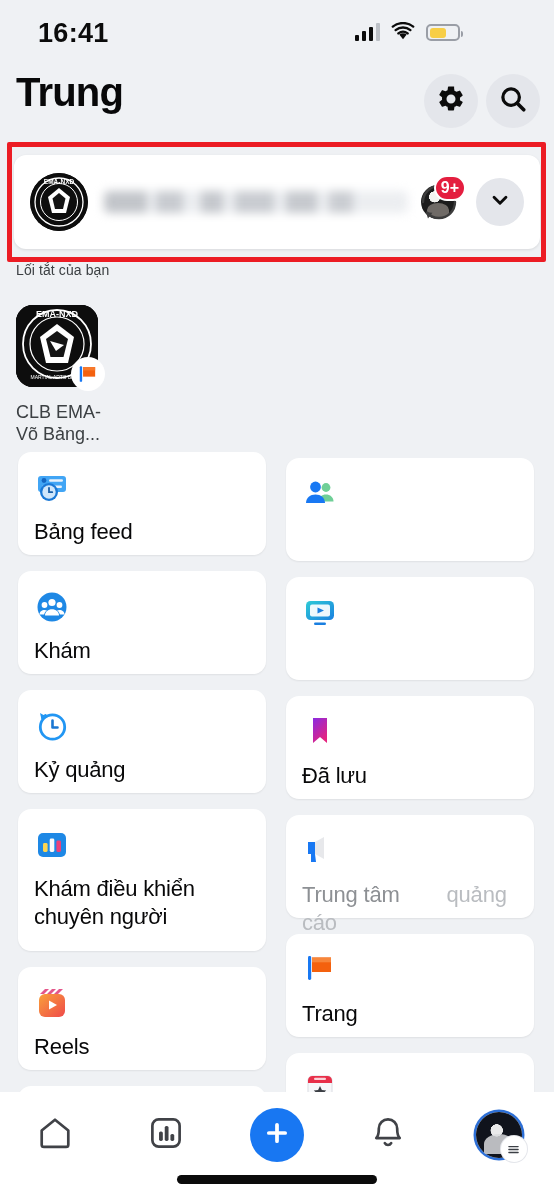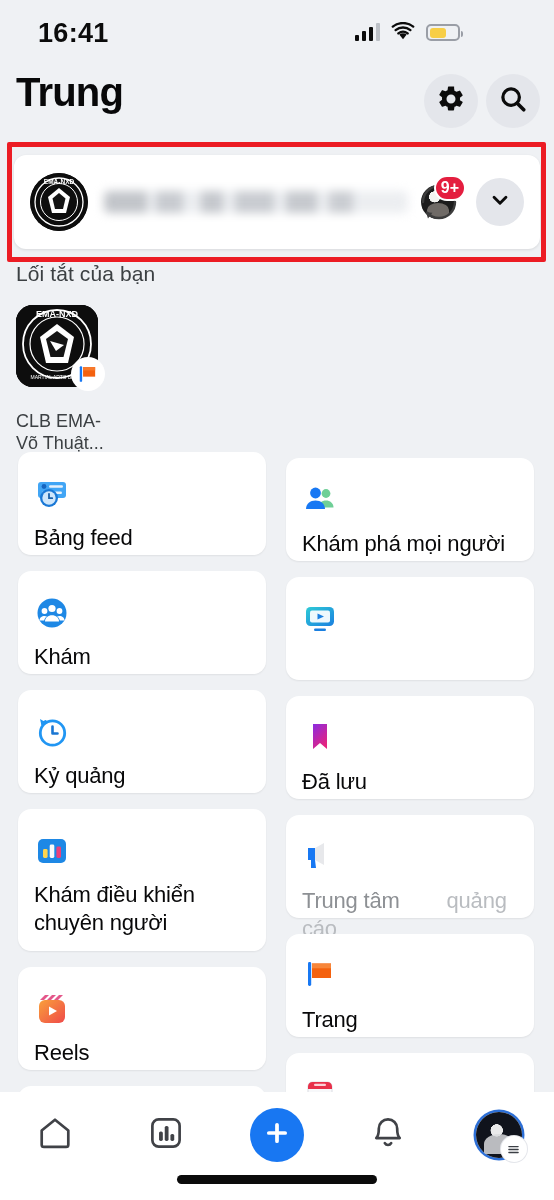--- a/index.html
+++ b/index.html
@@ -87,49 +87,49 @@
     border:2px solid #fff; z-index:3;
   }
   .pc-chevron {
     width:48px; height:48px; flex:0 0 48px; border-radius:50%;
     background:#e4e6eb; display:flex; align-items:center; justify-content:center;
   }
 
   
   .shortcuts-title {
     position:absolute; left:16px; top:262px;
-    font-size:21px; color:#3c4043; letter-spacing:.1px;
+    font-size:14px; color:#3c4043; letter-spacing:.1px;
   }
   .shortcut-item { position:absolute; left:16px; top:305px; width:100px; }
   .sc-avatar {
     width:82px; height:82px; border-radius:17px; background:#111;
     position:relative; overflow:visible;
   }
   .sc-logo {
     position:absolute; inset:0; border-radius:17px; overflow:hidden;
     background:#111;
   }
   .sc-badge {
     position:absolute; right:-7px; bottom:-4px; width:34px; height:34px; border-radius:50%;
     background:#fff; display:flex; align-items:center; justify-content:center; z-index:3;
   }
   .sc-label {
-    margin-top:23px; font-size:18px; line-height:22px; color:#3c4043;
+    margin-top:14px; font-size:18px; line-height:22px; color:#3c4043;
     width:100px;
   }
 
   
   .tiles { position:absolute; left:0; top:452px; width:554px; height:660px; overflow:hidden; }
   .col { position:absolute; width:248px; }
   .col-left { left:18px; top:0; }
   .col-right { left:286px; top:6px; }
   .tile {
     background:#fff; border-radius:13px; margin-bottom:16px;
     box-shadow:0 1px 2px rgba(0,0,0,.07);
-    padding:24px 16px 0 16px; position:relative;
+    padding:18px 16px 0 16px; position:relative;
   }
   .tile.h1 { height:103px; }
   .tile.h2 { height:142px; }
   .tile-icon { width:36px; height:36px; margin-bottom:12px; position:relative; }
   .tile-label { font-size:22px; line-height:28px; color:#080809; font-weight:normal; letter-spacing:-.2px; }
   .tile-label.faded { color:#8d9094; }
   .tile-label .dim { color:#b9bcc0;margin-left:41px; }
 
   
   .bottom-nav {
@@ -262,21 +262,21 @@
       <div class="sc-badge">
         <svg width="22" height="22" viewBox="0 0 24 24">
           <rect x="3" y="3.5" width="2.6" height="17" rx="1" fill="#1877f2"></rect>
           <path d="M6.6 4.5 h13.2 v10.4 h-13.2 z" fill="#f4610e"></path>
           <path d="M6.6 4.5 h13.2 v3.6 h-13.2 z" fill="#f7792b"></path>
         </svg>
       </div>
     </div>
     <div class="sc-label">
       <div>CLB EMA-</div>
-      <div>Võ Thuật...</div>
+      <div>Võ Bảng...</div>
     </div>
   </div>
 
   <div class="tiles">
 
     <div class="col col-left">
 
       <div class="tile h1">
         <div class="tile-icon">
           <svg width="36" height="36" viewBox="0 0 36 36">
@@ -370,21 +370,20 @@
 
       <div class="tile h1">
         <div class="tile-icon">
           <svg width="36" height="36" viewBox="0 0 36 36">
             <circle cx="24" cy="11.5" r="4.4" fill="#6fcf97"></circle>
             <path d="M16.5 25.5c0-4.3 3.4-7 7.5-7s7.5 2.7 7.5 7z" fill="#6fcf97"></path>
             <circle cx="13.5" cy="11" r="5.4" fill="#1878f3"></circle>
             <path d="M4 27c0-5.3 4.3-8.6 9.5-8.6S23 21.7 23 27z" fill="#1878f3"></path>
           </svg>
         </div>
-        <div class="tile-label">Khám phá mọi người</div>
       </div>
 
       <div class="tile h1">
         <div class="tile-icon">
           <svg width="36" height="36" viewBox="0 0 36 36">
             <defs>
                 <linearGradient id="vg" x1="0" y1="0" x2="1" y2="1">
               <stop offset="0" stop-color="#2ecbd6"></stop>
                   <stop offset="1" stop-color="#1a7fe0"></stop>
             </linearGradient>

